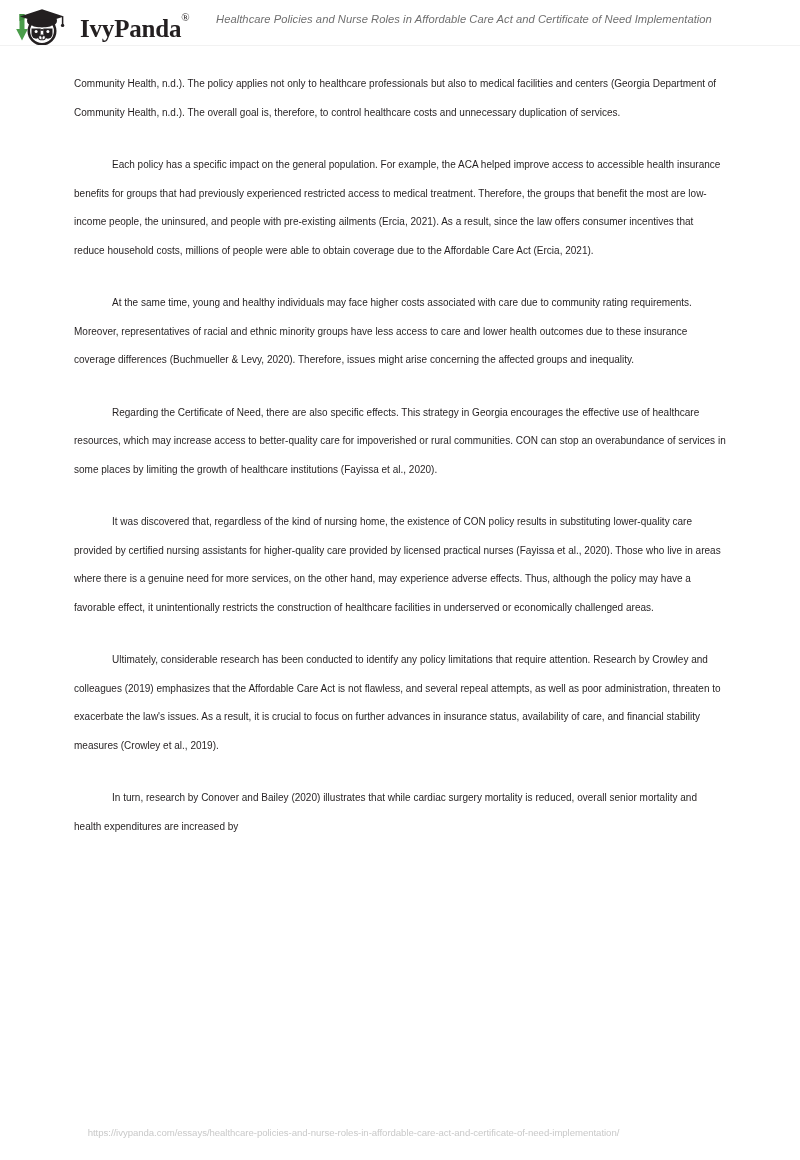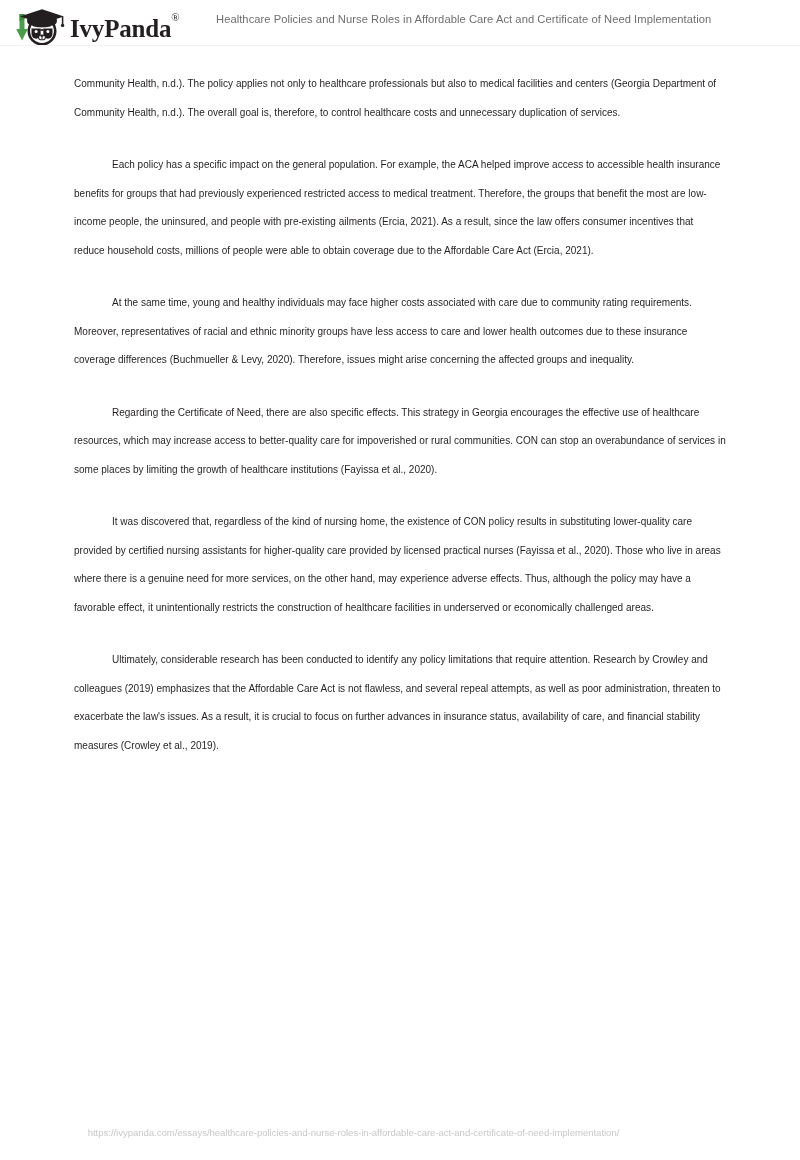--- a/index.html
+++ b/index.html
@@ -32,21 +32,21 @@
     width: 800px;
     height: 1px;
     background: #f2f2f2;
   }
   .brand {
     position: absolute;
     left: 14px;
     top: 6px;
     display: flex;
     align-items: center;
-    gap: 2px;
+    gap: 12px;
     height: 40px;
   }
   .brand-mark {
     width: 54px;
     height: 42px;
     display: block;
   }
   .brand-word {
     font-family: "Liberation Serif", serif;
     font-weight: bold;
@@ -68,20 +68,21 @@
   }
   .doc-title {
     position: absolute;
     left: 216px;
     top: 13px;
     width: 570px;
     font-size: 11.2px;
     color: #6f6f6f;
     white-space: nowrap;
     letter-spacing: 0.05px;
+    font-style: italic;
   }
 
   
   .content {
     position: absolute;
     left: 74px;
     top: 70px;
     width: 652px;
   }
   .para {
@@ -162,17 +163,18 @@
   <div class="header-rule"></div>
 </div>
 
 <div class="content">
   <p class="para no-indent">Community Health, n.d.). The policy applies not only to healthcare professionals but also to medical facilities and centers (Georgia Department of Community Health, n.d.). The overall goal is, therefore, to control healthcare costs and unnecessary duplication of services.</p>
   <p class="para">Each policy has a specific impact on the general population. For example, the ACA helped improve access to accessible health insurance benefits for groups that had previously experienced restricted access to medical treatment. Therefore, the groups that benefit the most are low-income people, the uninsured, and people with pre-existing ailments (Ercia, 2021). As a result, since the law offers consumer incentives that reduce household costs, millions of people were able to obtain coverage due to the Affordable Care Act (Ercia, 2021).</p>
   <p class="para">At the same time, young and healthy individuals may face higher costs associated with care due to community rating requirements. Moreover, representatives of racial and ethnic minority groups have less access to care and lower health outcomes due to these insurance coverage differences (Buchmueller &amp; Levy, 2020). Therefore, issues might arise concerning the affected groups and inequality.</p>
   <p class="para">Regarding the Certificate of Need, there are also specific effects. This strategy in Georgia encourages the effective use of healthcare resources, which may increase access to better-quality care for impoverished or rural communities. CON can stop an overabundance of services in some places by limiting the growth of healthcare institutions (Fayissa et al., 2020).</p>
   <p class="para">It was discovered that, regardless of the kind of nursing home, the existence of CON policy results in substituting lower-quality care provided by certified nursing assistants for higher-quality care provided by licensed practical nurses (Fayissa et al., 2020). Those who live in areas where there is a genuine need for more services, on the other hand, may experience adverse effects. Thus, although the policy may have a favorable effect, it unintentionally restricts the construction of healthcare facilities in underserved or economically challenged areas.</p>
   <p class="para">Ultimately, considerable research has been conducted to identify any policy limitations that require attention. Research by Crowley and colleagues (2019) emphasizes that the Affordable Care Act is not flawless, and several repeal attempts, as well as poor administration, threaten to exacerbate the law's issues. As a result, it is crucial to focus on further advances in insurance status, availability of care, and financial stability measures (Crowley et al., 2019).</p>
+  <p class="para tight">In turn, research by Conover and Bailey (2020) illustrates that while cardiac surgery mortality is reduced, overall senior mortality and health expenditures are increased by</p>
 </div>
 
 <div class="page-footer">
   <a class="footer-url" href="#" style="text-decoration:none;color:#c9c9c9;">https://ivypanda.com/essays/healthcare-policies-and-nurse-roles-in-affordable-care-act-and-certificate-of-need-implementation/</a>
 </div>
 
 </body></html>

